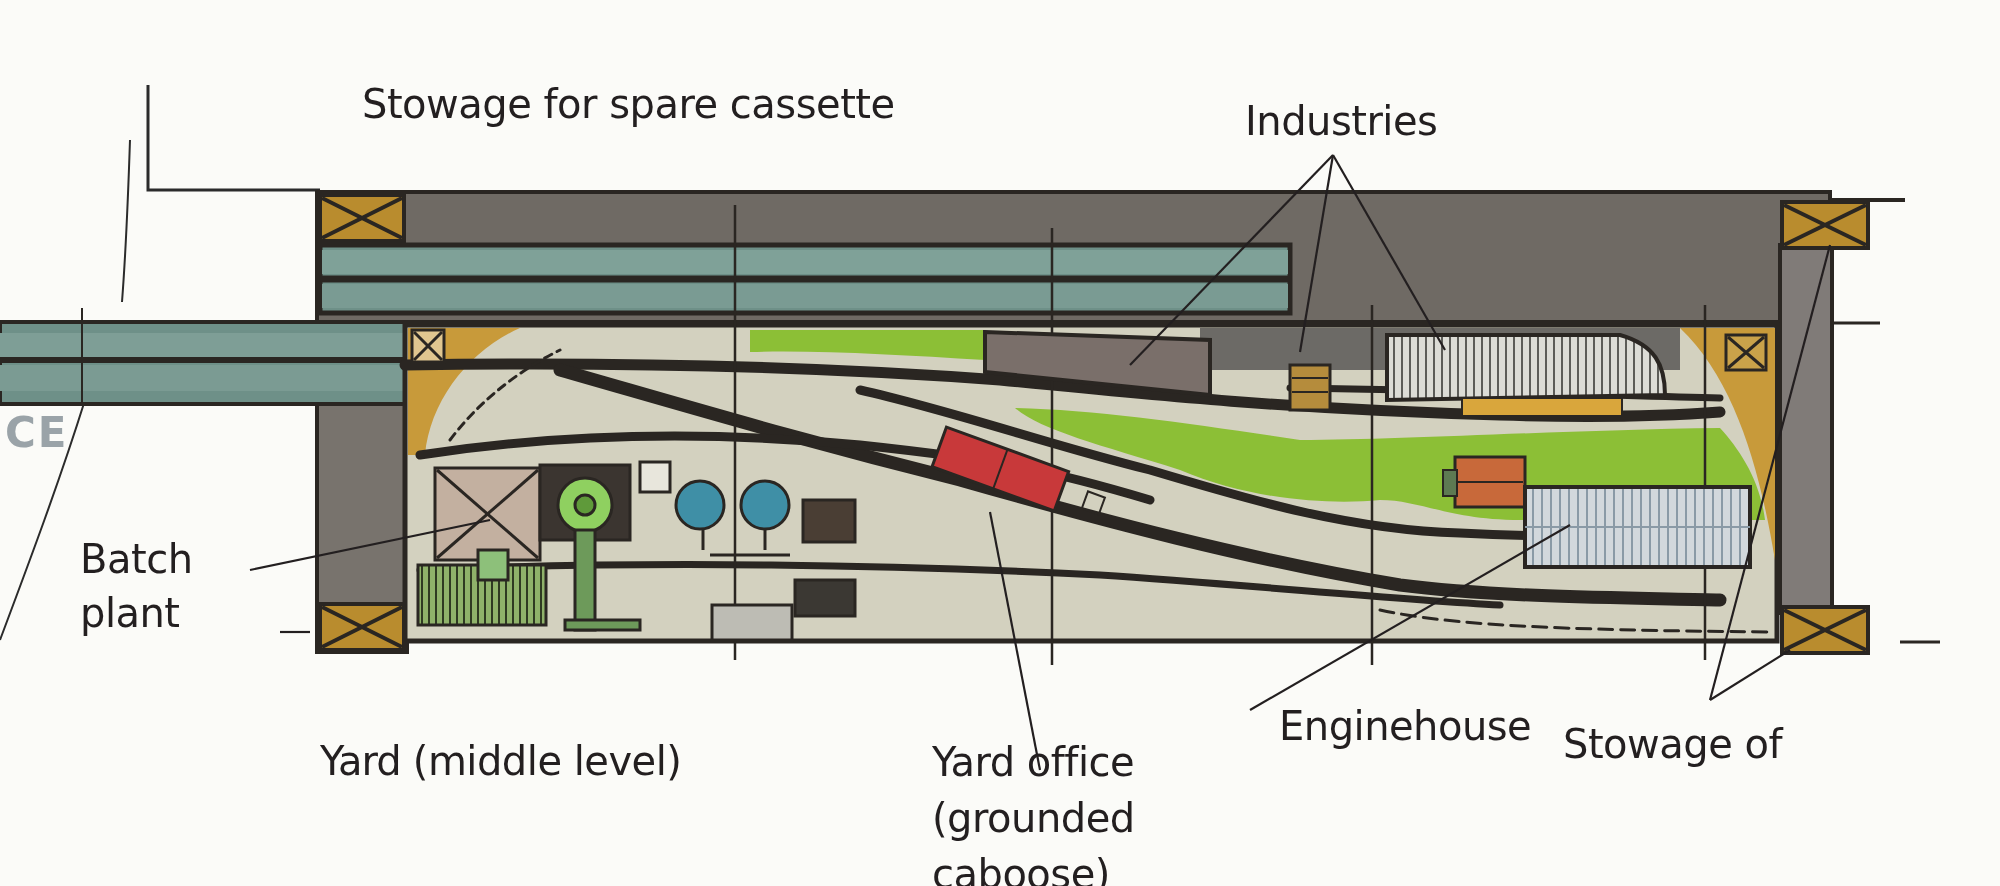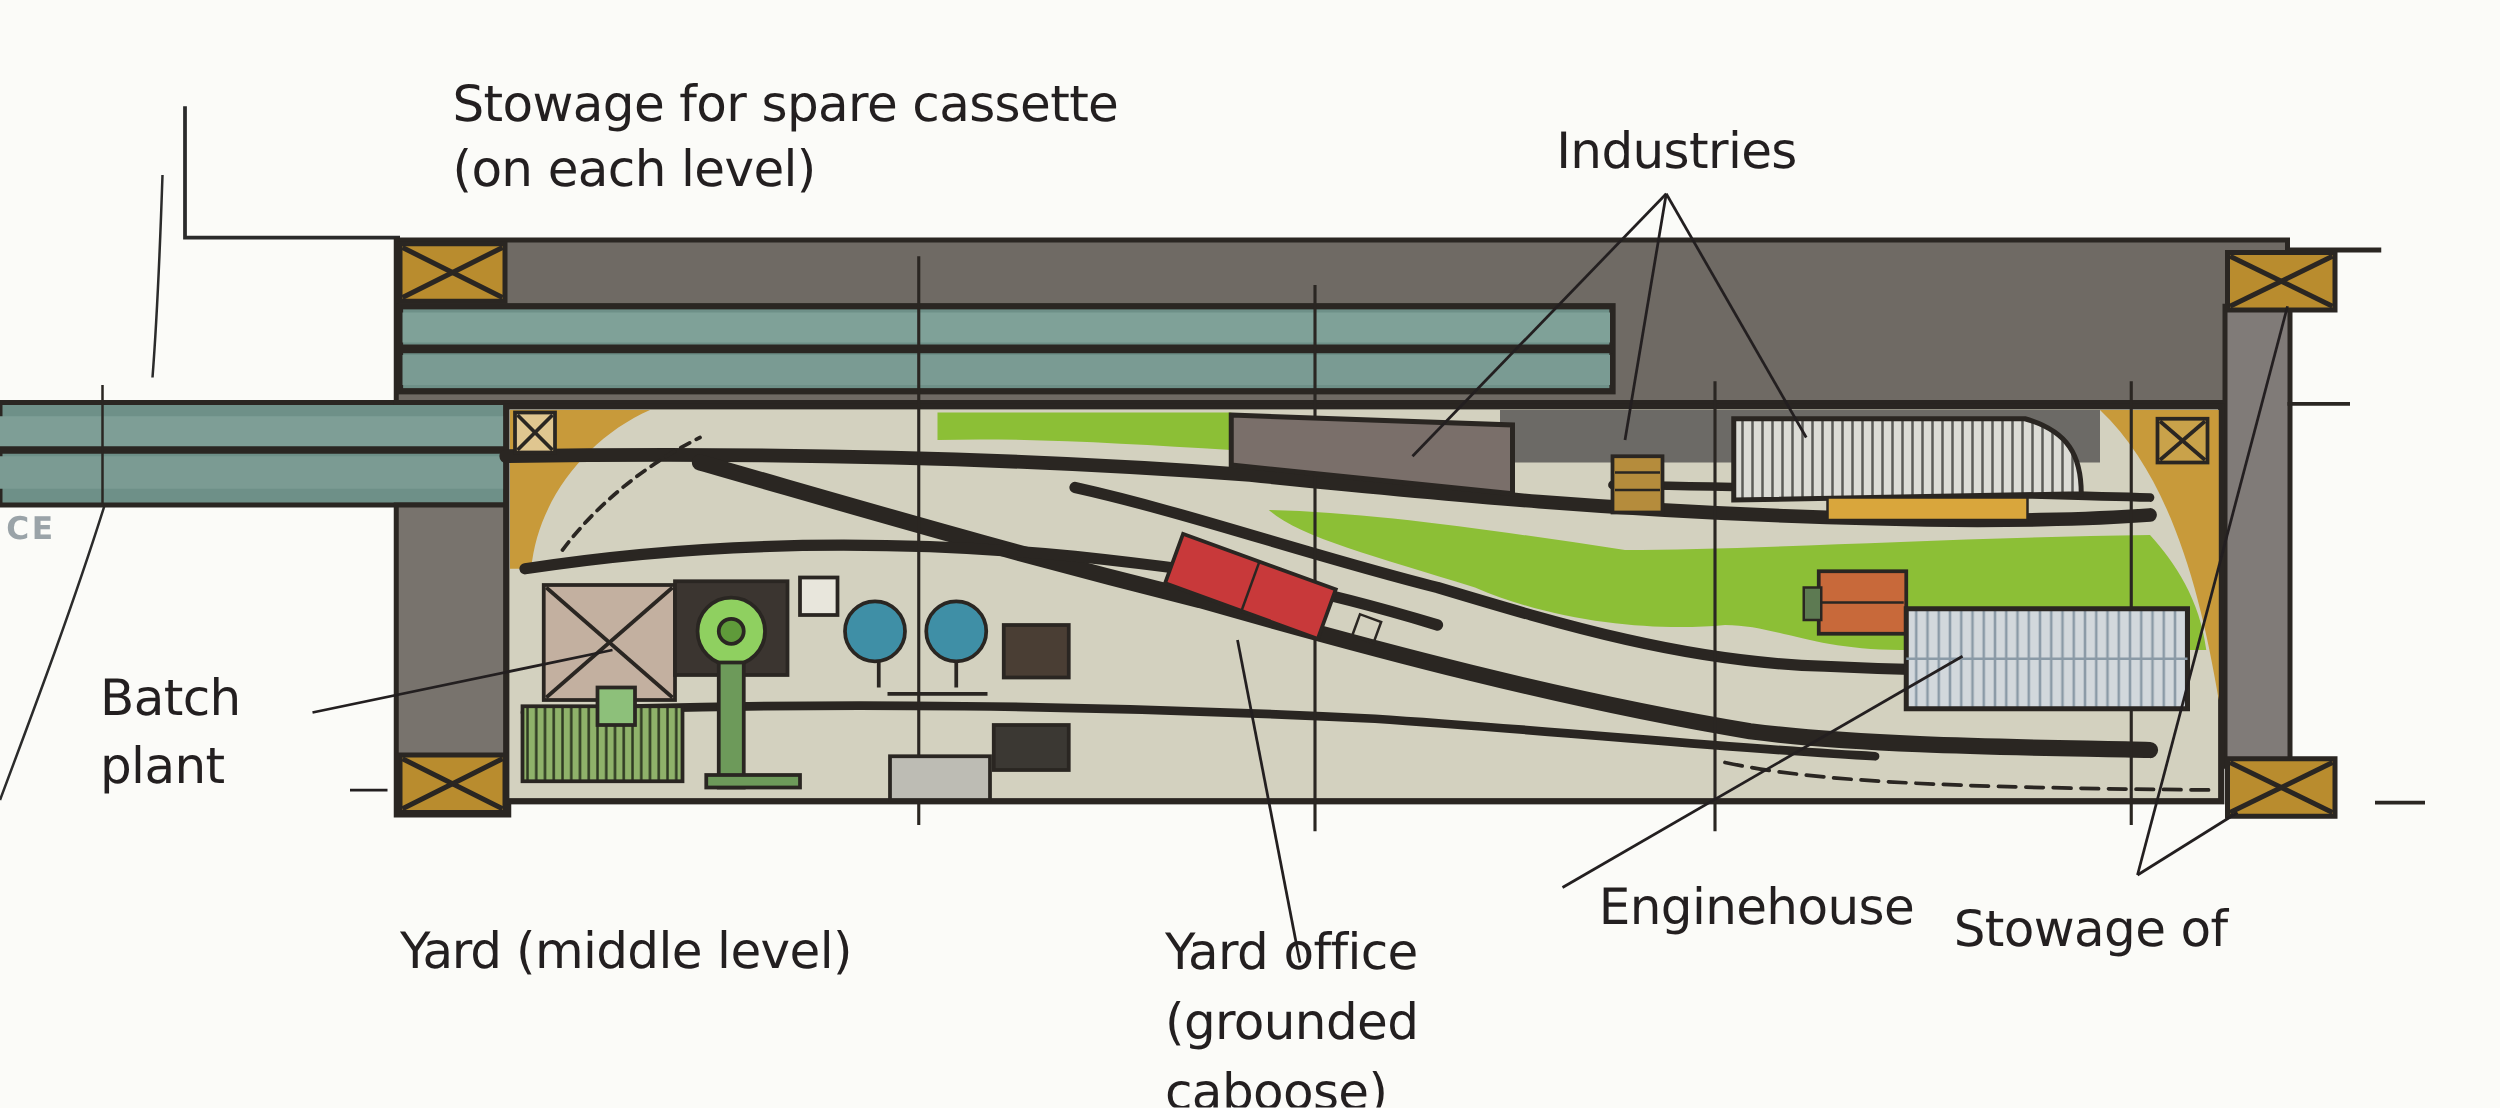--- a/index.html
+++ b/index.html
@@ -1,20 +1,20 @@
 <!DOCTYPE html>
 <html><head>
 <meta charset="utf-8">
 <style>
   html, body { margin: 0; padding: 0; background: #fbfbf8; }
   body { width: 2000px; height: 886px; overflow: hidden; position: relative; font-family: "DejaVu Sans", "Liberation Sans", sans-serif; }
   #diagram { position: absolute; left: 0; top: 0; width: 2000px; height: 886px; }
   .label { position: absolute; color: #231f20; font-family: "DejaVu Sans", "Liberation Sans", sans-serif; font-size: 40px; line-height: 52px; letter-spacing: -0.5px; white-space: nowrap; }
   .label .bold { font-weight: normal; letter-spacing: -1px; }
-  .ce { position: absolute; color: #9aa3a8; font-family: "DejaVu Sans", sans-serif; font-weight: bold; font-size: 25px; letter-spacing: 2px; }
+  .ce { position: absolute; color: #9aa3a8; font-family: "DejaVu Sans", sans-serif; font-weight: bold; font-size: 42px; letter-spacing: 2px; }
 </style>
 </head>
 <body>
 
 <svg id="diagram" viewBox="0 0 2000 886" xmlns="http://www.w3.org/2000/svg">
   <defs>
     <pattern id="hatch-v" width="8" height="10" patternUnits="userSpaceOnUse">
       <rect width="8" height="10" fill="#dcdcd6"></rect>
       <line x1="2" y1="0" x2="2" y2="10" stroke="#5c5c58" stroke-width="2"></line>
     </pattern>
@@ -185,23 +185,22 @@
     <line x1="280" y1="632" x2="310" y2="632"></line>
     <line x1="1040" y1="770" x2="990" y2="512"></line>
     <line x1="1250" y1="710" x2="1570" y2="525"></line>
     <line x1="1710" y1="700" x2="1830" y2="245"></line>
     <line x1="1710" y1="700" x2="1790" y2="650"></line>
   </g>
 </svg>
 
 <div class="ce" style="left:5px;top:408px;">CE</div>
 
-<div class="label" style="left:362px;top:58px;">
+<div class="label" style="left:362px;top:78px;">
   <div>Stowage for spare cassette</div>
-  <div>(on each level)</div>
 </div>
 
 <div class="label" style="left:1245px;top:95px;">Industries</div>
 
 <div class="label" style="left:80px;top:532px;line-height:54px;">
   <div>Batch</div>
   <div>plant</div>
 </div>
 
 <div class="label" style="left:320px;top:735px;">

